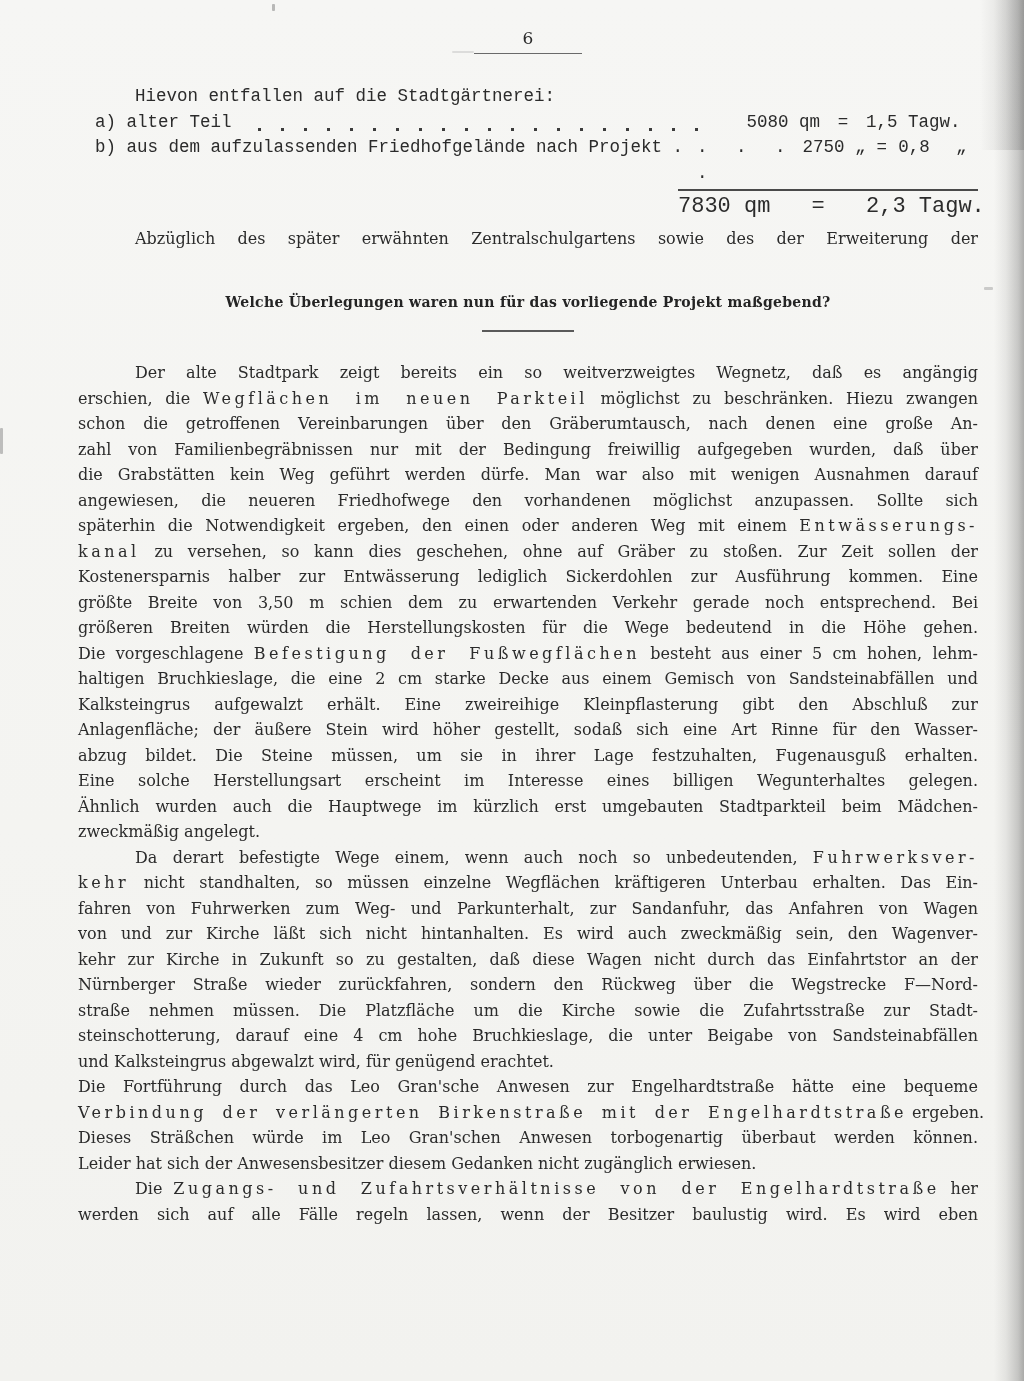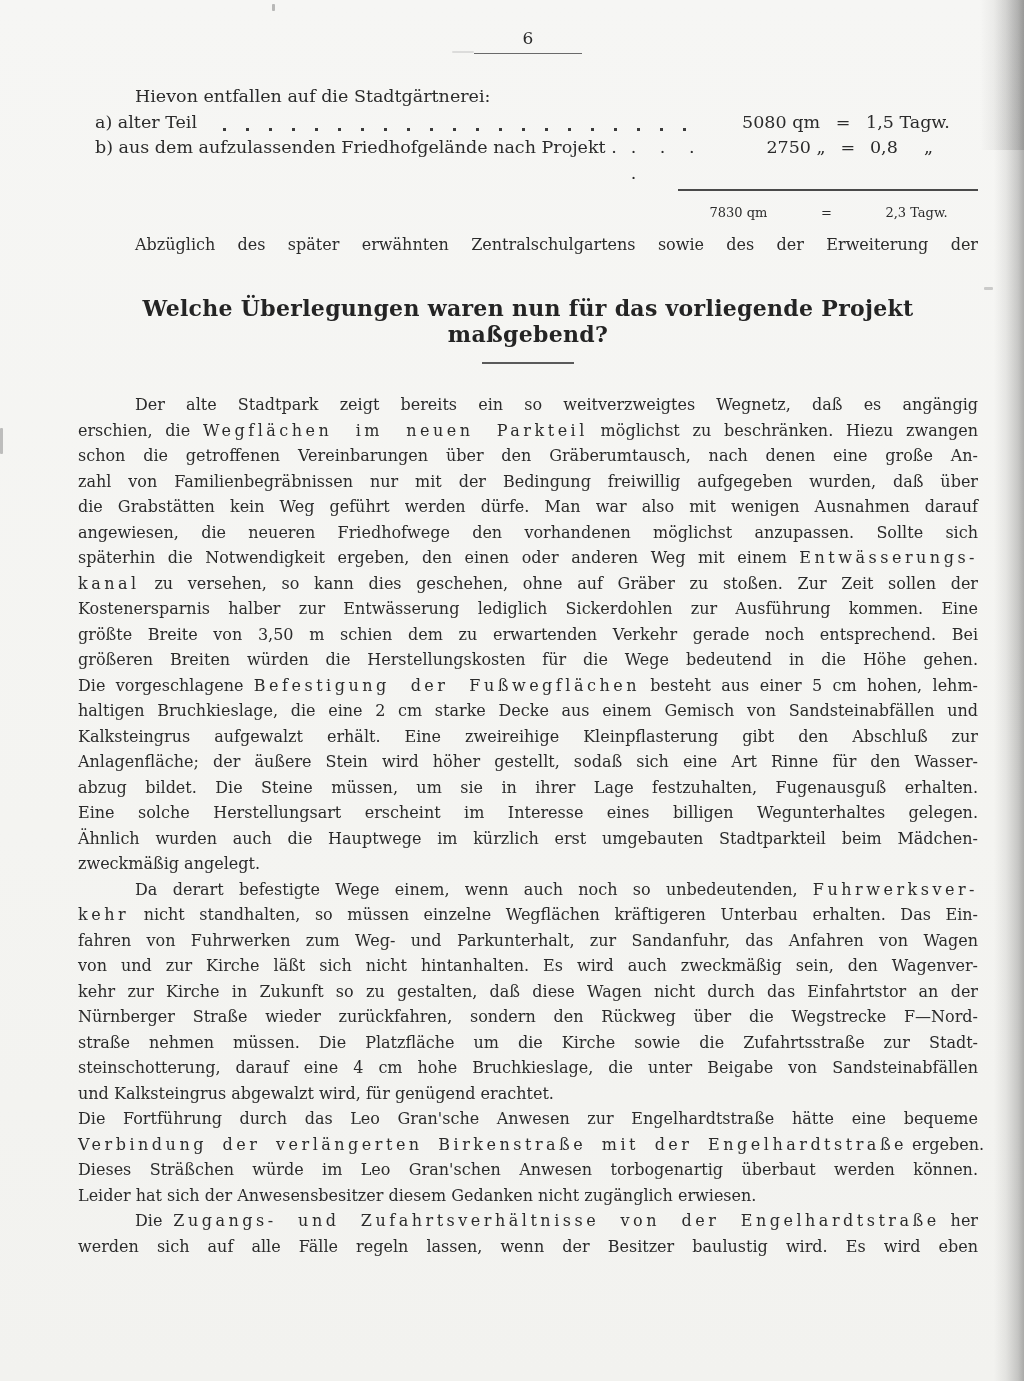--- a/index.html
+++ b/index.html
@@ -24,21 +24,21 @@
   .pageno {
     width: 108px;
     margin: 26px auto 0 auto;
     text-align: center;
     font-size: 17px;
     line-height: 24px;
     padding-bottom: 3px;
     border-bottom: 1.5px solid #6a6a6a;
   }
   
-  .alloc { margin-top: 30px; font-size: 17.5px; }
+  .alloc { margin-top: 30px; font-size: 17.5px; font-family: Liberation Mono, monospace; }
   .alloc .intro {
     text-indent: 57px;
     line-height: 25.5px;
   }
   .alloc-row {
     display: flex;
     align-items: flex-start;
     line-height: 25.5px;
     padding-left: 17px;
   }
@@ -57,47 +57,47 @@
   .dots { padding-left: 14px; word-spacing: 16px; letter-spacing: 1px; }
   .spacer { flex: 1; }
   .col { white-space: nowrap; }
   .col.qty { width: 108px; text-align: right; }
   .col.eq  { width: 46px;  text-align: center; }
   .col.val { width: 112px; text-align: left; }
   .total-wrap { display: flex; justify-content: flex-end; margin-top: 3px; }
   .total-box {
     width: 300px;
     border-top: 2px solid #4a4a4a;
-    padding-top: 9px;
+    padding-top: 3px;
     display: flex;
     justify-content: flex-end;
     align-items: baseline;
     line-height: 25.5px;
-    font-size: 13px;
+    font-size: 22px;
     gap: 40px;
   }
   
   .paras { font-size: 16px; }
   .note-block { margin-top: 6px; }
   .para { margin: 0; }
   .line {
     line-height: 25.5px;
     text-align: justify;
     text-align-last: justify;
     white-space: nowrap;
   }
   .line.last { text-align-last: left; }
   .line.indent { text-indent: 57px; }
   .gesperrt { letter-spacing: 3.5px; word-spacing: 7px; }
   
   .heading {
     margin-top: 38px;
     text-align: center;
     font-weight: bold;
-    font-size: 22px;
+    font-size: 14px;
     line-height: 26px;
     letter-spacing: 0.3px;
     color: #242424;
   }
   .heading-rule {
     width: 92px;
     margin: 15px auto 0 auto;
     border-top: 2px solid #5a5a5a;
   }
   .body-block { margin-top: 28px; }

